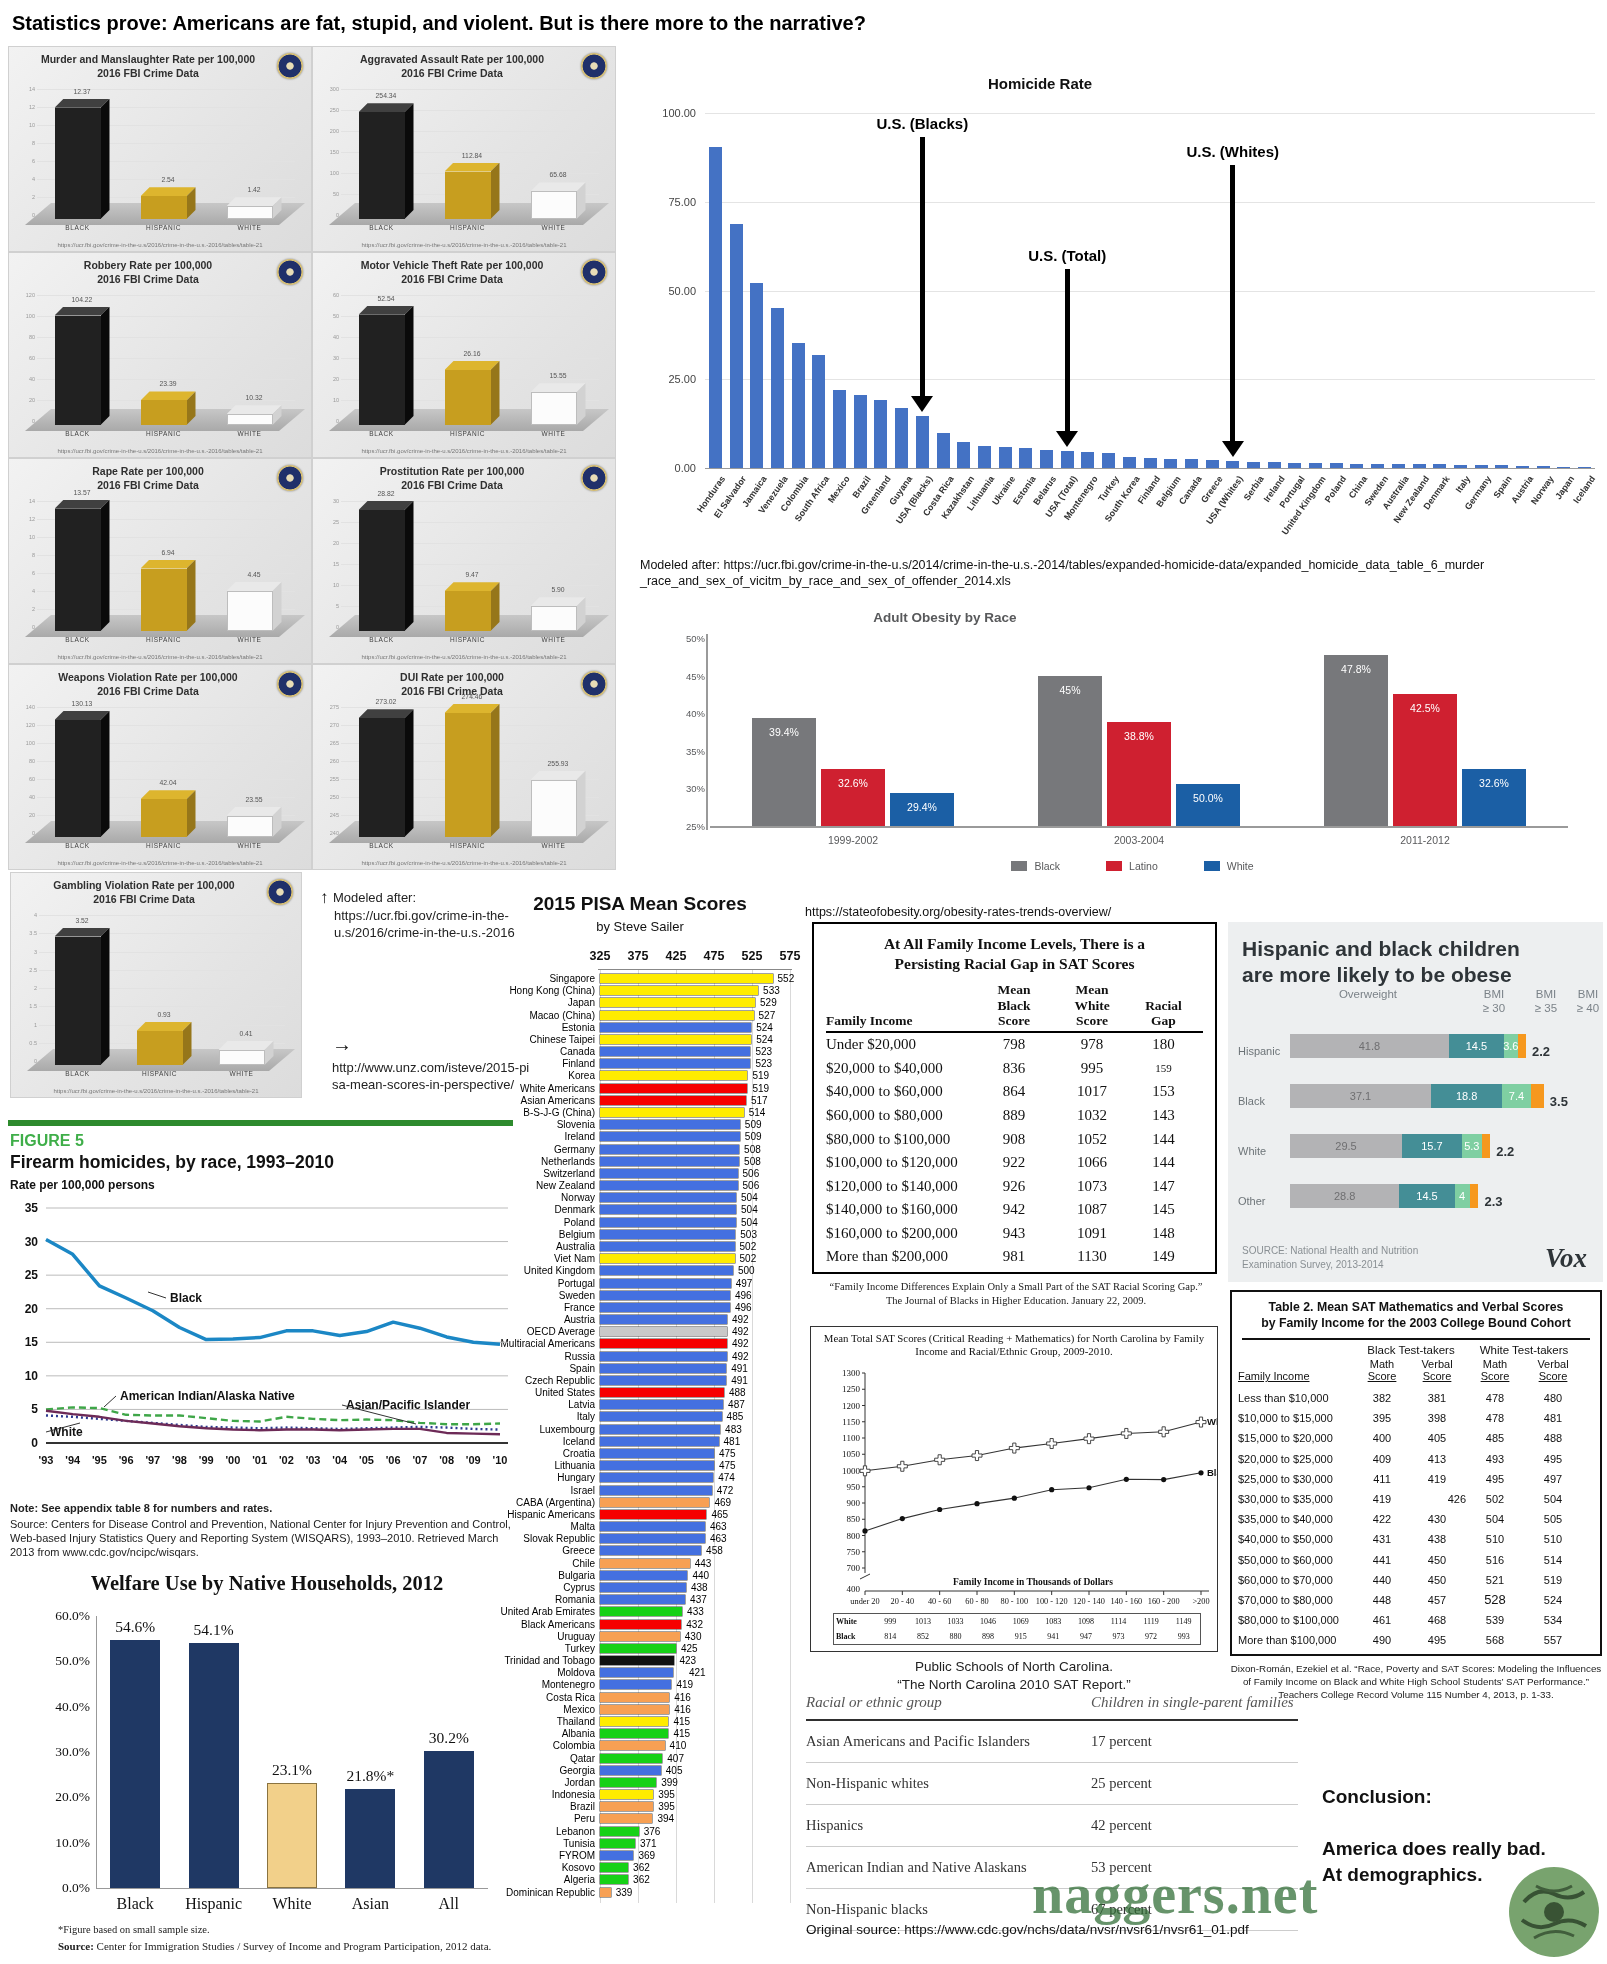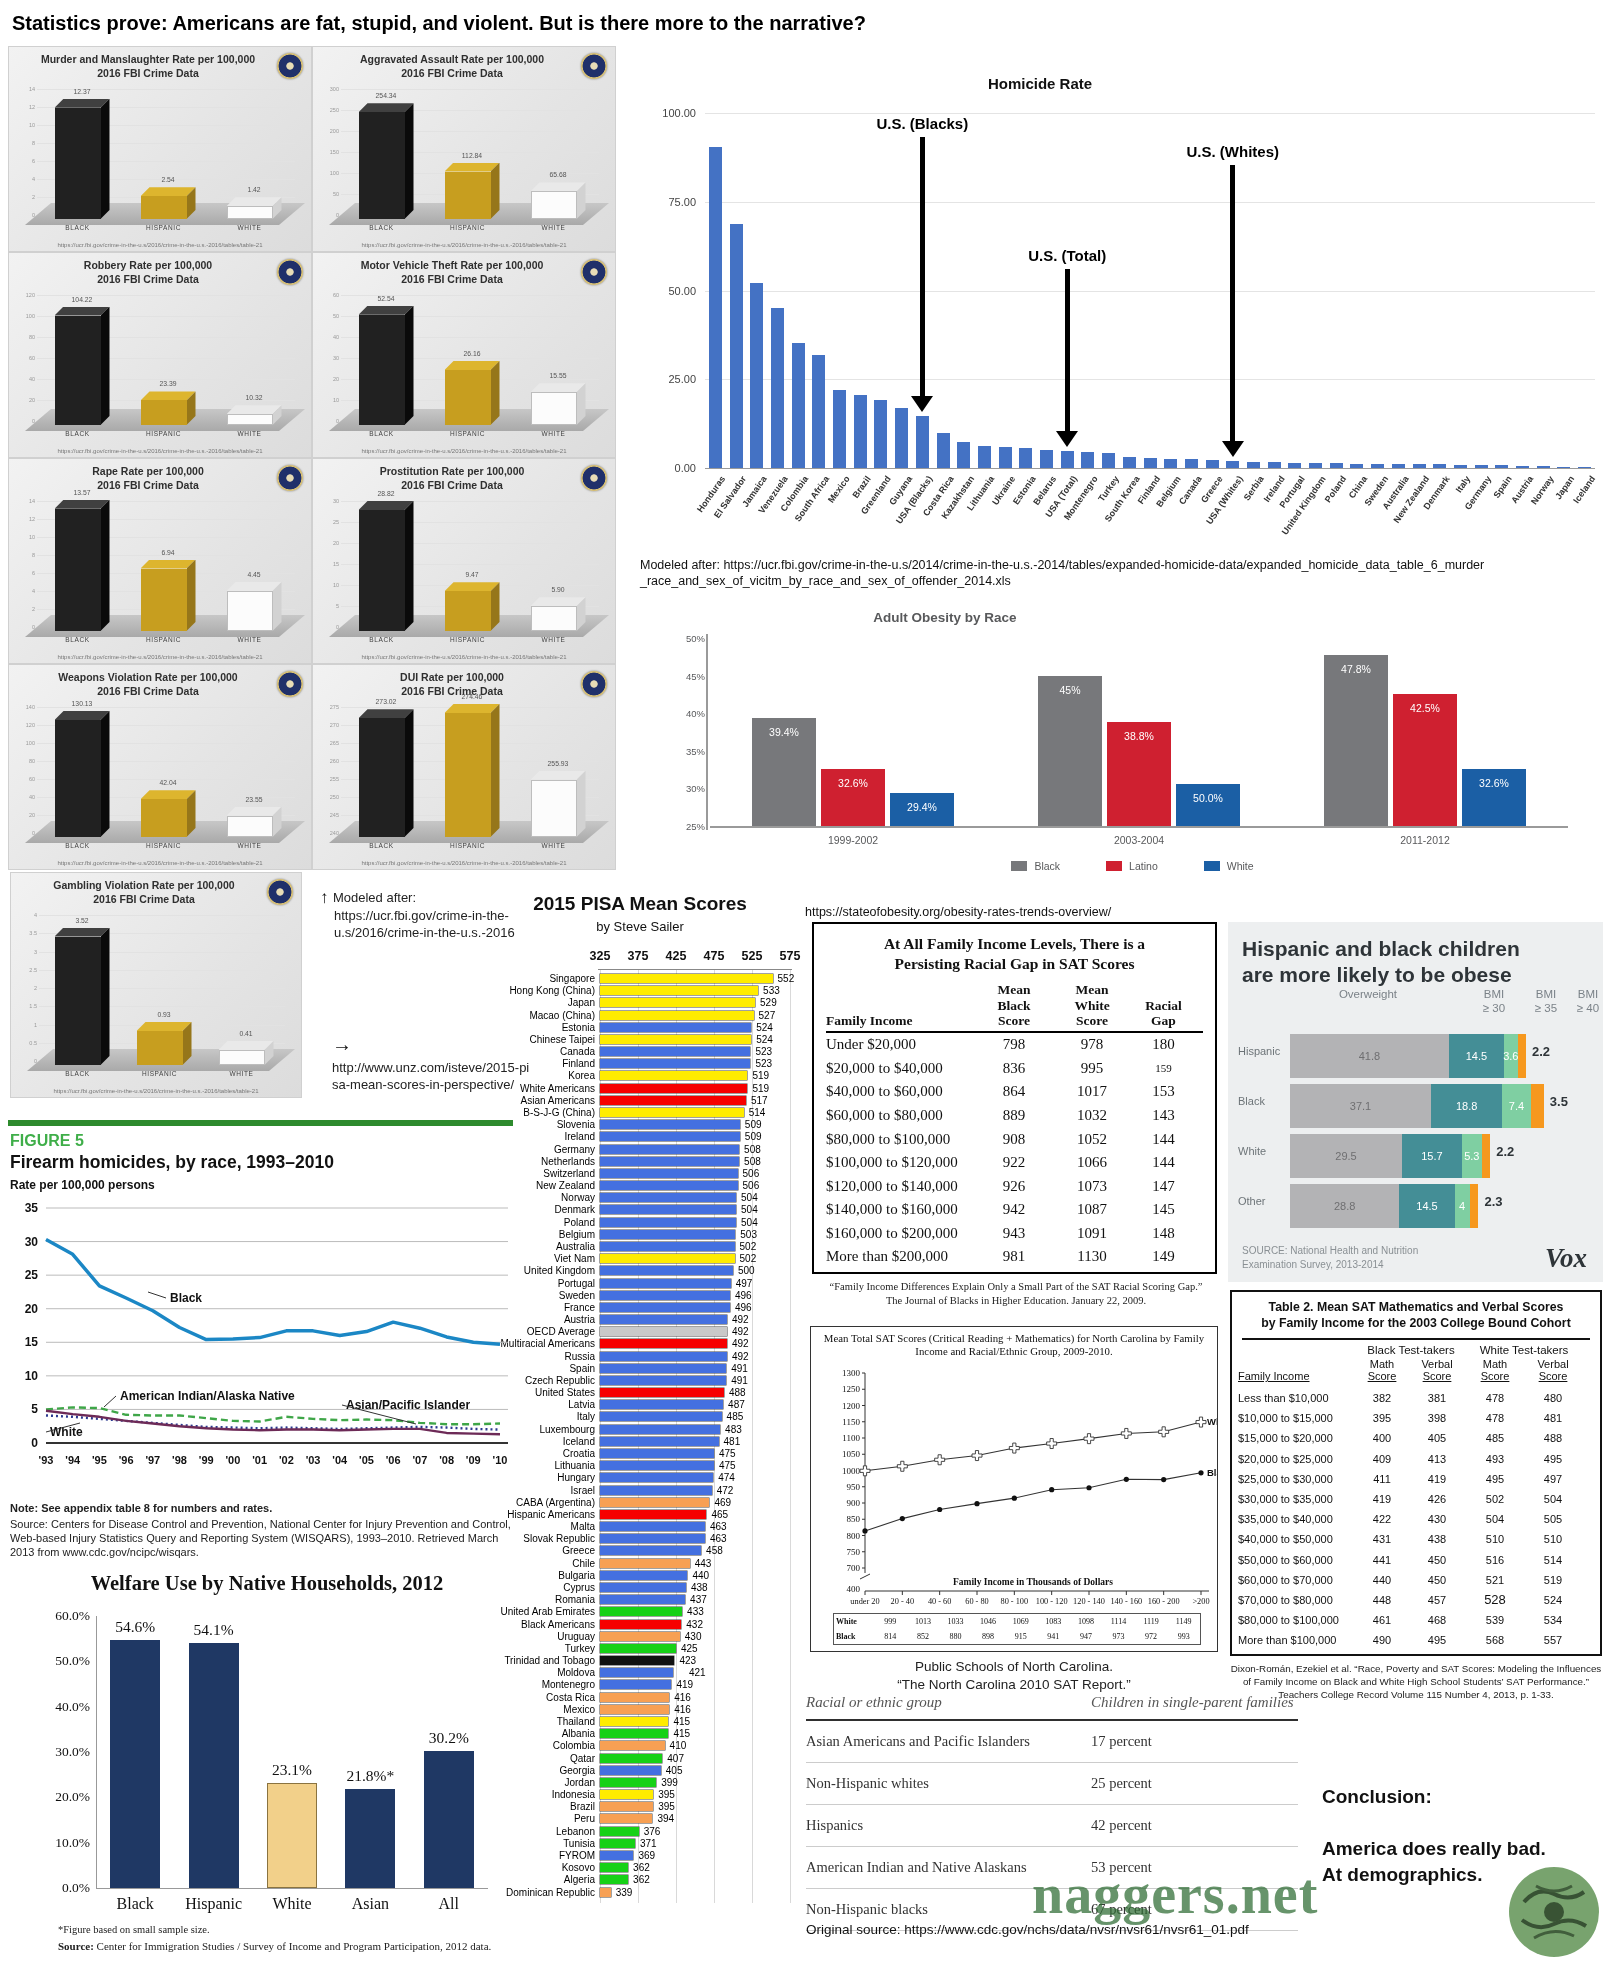--- a/index.html
+++ b/index.html
@@ -19,21 +19,21 @@
   .hr-ylab{position:absolute;font-size:11px;color:#444;text-align:right;width:60px}
   .hr-xlab{position:absolute;font-size:9px;font-weight:600;color:#333;white-space:nowrap;transform:rotate(-55deg);transform-origin:100% 0}
   .hr-ann-label{position:absolute;font-weight:bold;font-size:15px;color:#000;text-align:center;white-space:nowrap}
   .arrow-shaft{position:absolute;width:5px;background:#000}
   .arrow-head{position:absolute;width:0;height:0;border-left:11px solid transparent;border-right:11px solid transparent;border-top:16px solid #000}
   .serif{font-family:"Liberation Serif",serif}
   .note-text{font-size:13px;line-height:1.3;color:#222;word-break:break-all}
   .pisa-row-label{position:absolute;text-align:right;font-size:10px;color:#000;white-space:nowrap}
   .pisa-bar{position:absolute;height:9px;box-shadow:0 0 0 .5px #444}
   .pisa-val{position:absolute;font-size:10px;color:#000}
-  .vox-seg{position:absolute;height:44px}
+  .vox-seg{position:absolute;height:24px}
   .vox-seg span{position:absolute;inset:0;display:flex;align-items:center;justify-content:center;font-size:11px}
   .wm{font-family:"Liberation Serif",serif;font-weight:bold;color:#2e6b33;opacity:.72;letter-spacing:1px}
 </style>
 </head>
 <body>
 
 <div id="canvas">
   <div class="abs" style="left:12px;top:12px;width:1200px;font-size:20px;font-weight:bold;color:#000">Statistics prove: Americans are fat, stupid, and violent. But is there more to the narrative?</div>
 
   <div id="fbi-grid" class="abs" style="left:0;top:0">
@@ -1226,21 +1226,21 @@
         <div style="display: grid; grid-template-columns: 118px 52px 58px 58px 58px; height: 20.2px; align-items: center;">
           <div style="font-size: 11px; text-align: left;">$25,000 to $30,000</div>
           <div style="font-size: 11px; text-align: center;">411</div>
           <div style="font-size: 11px; text-align: center;">419</div>
           <div style="font-size: 11px; text-align: center;">495</div>
           <div style="font-size: 11px; text-align: center;">497</div>
         </div>
         <div style="display: grid; grid-template-columns: 118px 52px 58px 58px 58px; height: 20.2px; align-items: center;">
           <div style="font-size: 11px; text-align: left;">$30,000 to $35,000</div>
           <div style="font-size: 11px; text-align: center;">419</div>
-          <div style="font-size: 11px; text-align: center;">426</div>
+          <div style="font-size: 11px; text-align: right;">426</div>
           <div style="font-size: 11px; text-align: center;">502</div>
           <div style="font-size: 11px; text-align: center;">504</div>
         </div>
         <div style="display: grid; grid-template-columns: 118px 52px 58px 58px 58px; height: 20.2px; align-items: center;">
           <div style="font-size: 11px; text-align: left;">$35,000 to $40,000</div>
           <div style="font-size: 11px; text-align: center;">422</div>
           <div style="font-size: 11px; text-align: center;">430</div>
           <div style="font-size: 11px; text-align: center;">504</div>
           <div style="font-size: 11px; text-align: center;">505</div>
         </div>

